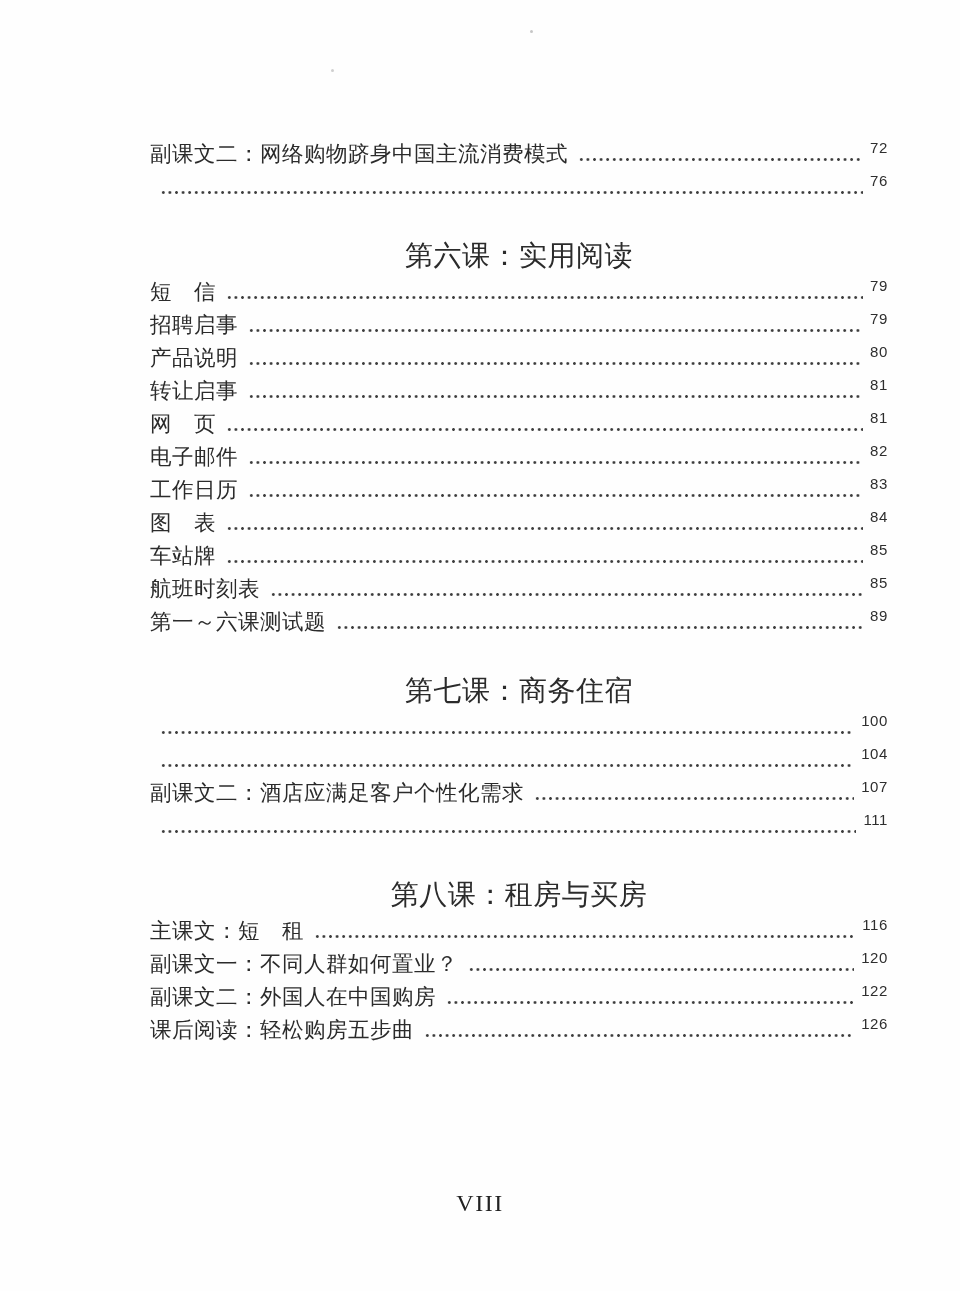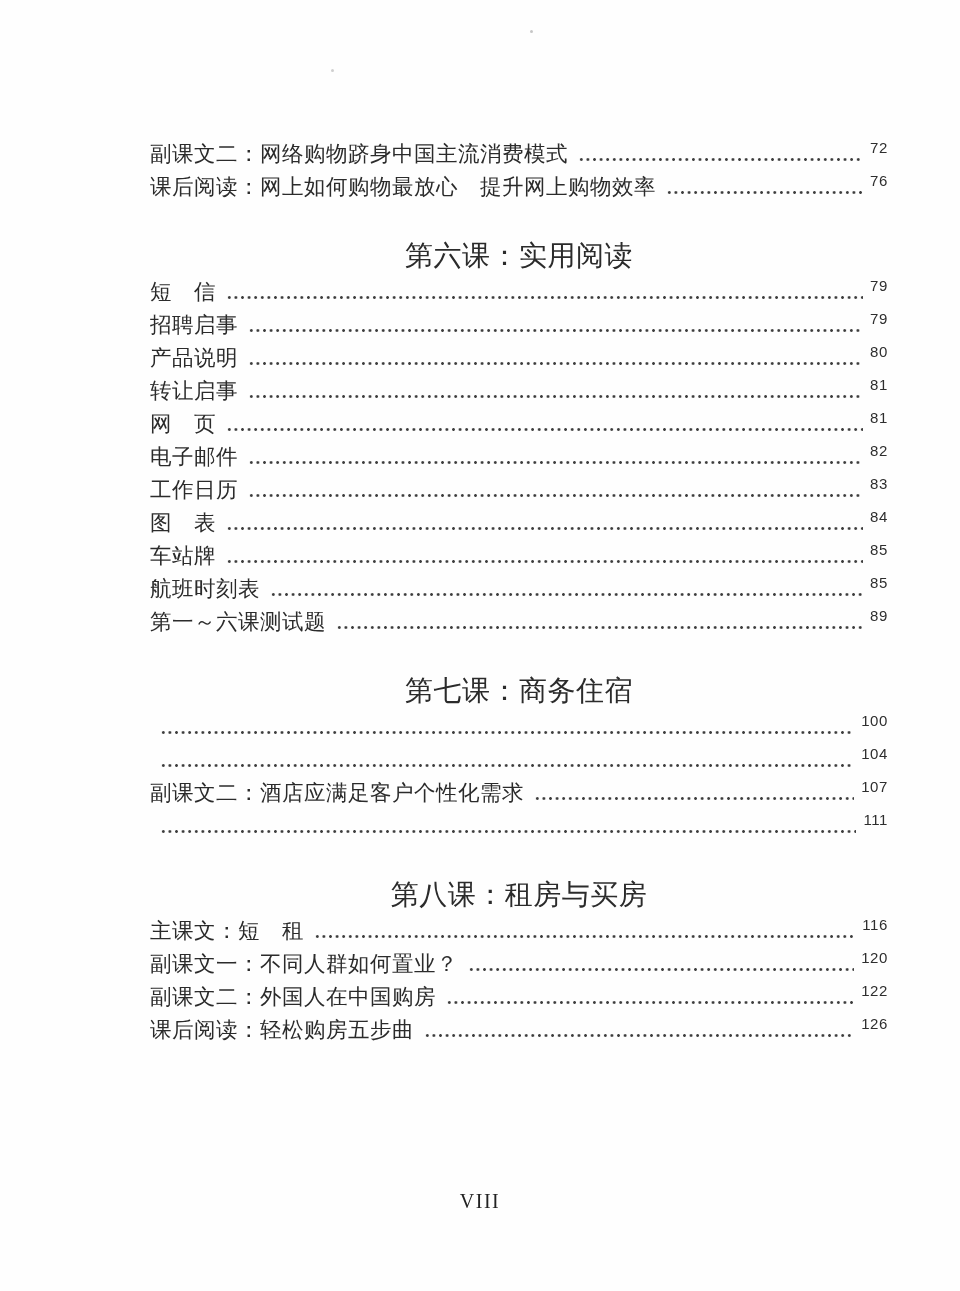--- a/index.html
+++ b/index.html
@@ -59,21 +59,21 @@
     letter-spacing: 0.6px;
     color: #2e2e2e;
   }
   .footer {
     position: absolute;
     left: 0;
     right: 0;
     top: 1190px;
     text-align: center;
     font-family: "Liberation Serif", "DejaVu Serif", serif;
-    font-size: 20px;
+    font-size: 24px;
     letter-spacing: 1.5px;
     color: #222222;
   }
   .speck {
     position: absolute;
     border-radius: 50%;
   }
   .speck-1 { left: 530px; top: 30px; width: 3px; height: 3px; background: #c6c6c6; }
   .speck-2 { left: 331px; top: 69px; width: 3px; height: 3px; background: #cfcfcf; }
 </style>
@@ -86,21 +86,20 @@
 
   <main class="content">
 
     <section class="section">
       <div class="entry">
         <span class="t">副课文二：网络购物跻身中国主流消费模式</span>
         <span class="leader"></span>
         <span class="num">72</span>
       </div>
       <div class="entry">
-        <span class="t">课后阅读：网上如何购物最放心　提升网上购物效率</span>
         <span class="leader"></span>
         <span class="num">76</span>
       </div>
     </section>
 
     <section class="section">
       <div class="heading">第六课：实用阅读</div>
       <div class="entry">
         <span class="t">短　信</span>
         <span class="leader"></span>

